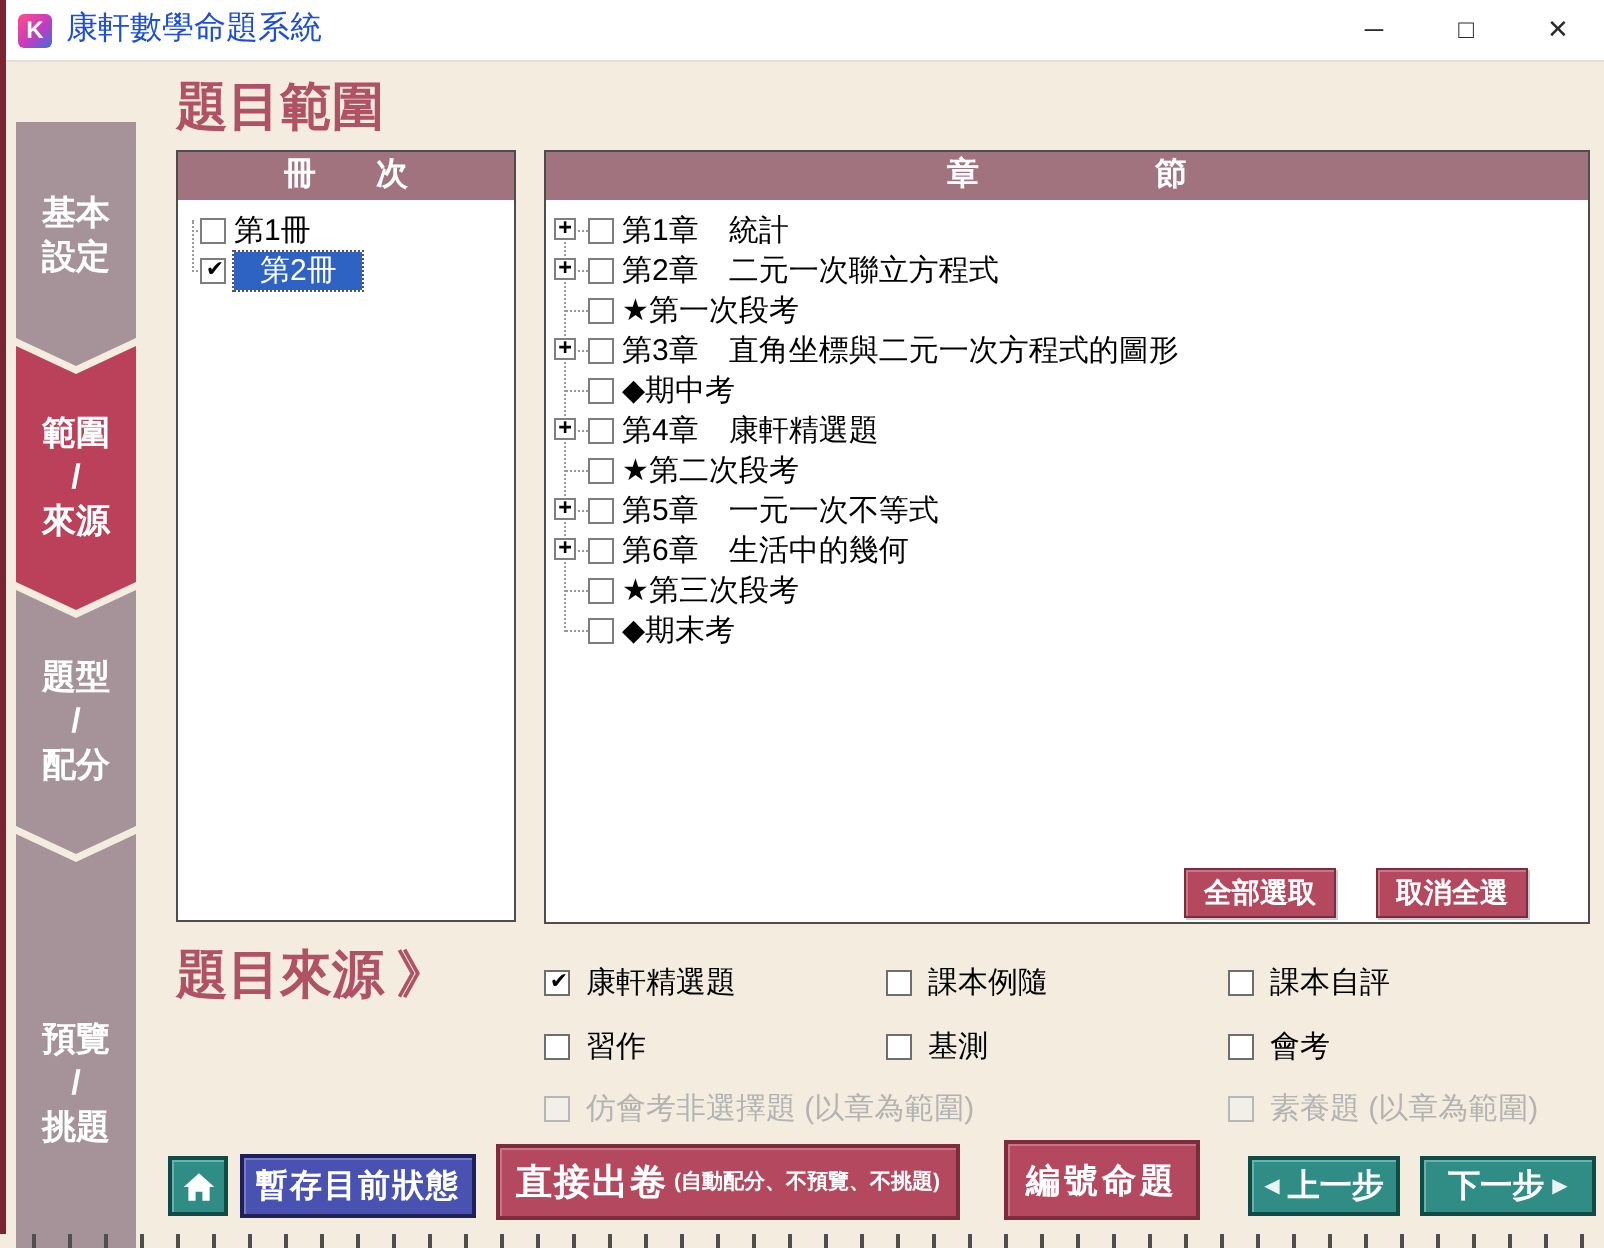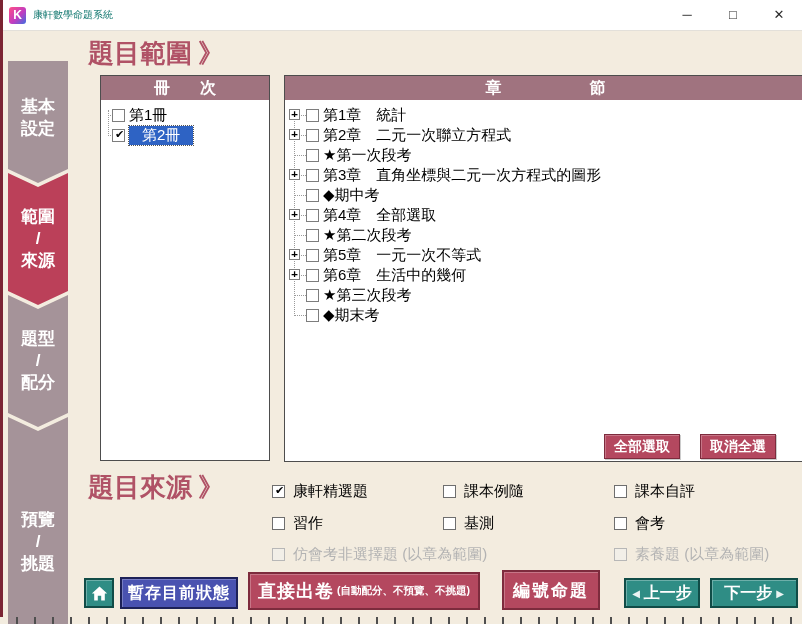--- a/index.html
+++ b/index.html
@@ -4,46 +4,46 @@
 <style>
   html,body{margin:0;padding:0;}
   body{width:802px;height:624px;font-family:"Liberation Sans","DejaVu Sans",sans-serif;}
   #win{position:relative;width:802px;height:624px;background:#f3ecdf;overflow:hidden;}
 
   
   .titlebar{position:absolute;left:0;top:0;width:802px;height:30px;background:#ffffff;border-bottom:1px solid #e3e0da;display:flex;align-items:center;}
   .appicon{position:absolute;left:9px;top:7px;width:17px;height:17px;border-radius:3px;
     background:linear-gradient(135deg,#ff4f86 0%,#c23cc0 55%,#3e6fe0 100%);
     color:#fff;font-weight:bold;font-size:12px;line-height:17px;text-align:center;}
-  .apptitle{position:absolute;left:33px;top:0;height:30px;line-height:30px;font-size:10px;color:#0f766e;}
+  .apptitle{position:absolute;left:33px;top:0;height:30px;line-height:30px;font-size:16px;color:#1d4ed8;}
   .wincontrols{position:absolute;right:0;top:0;height:30px;display:flex;}
   .wc{width:46px;height:30px;line-height:30px;text-align:center;font-size:13px;color:#2b2b2b;}
 
   
   .leftedge{position:absolute;left:0;top:0;width:3px;height:617px;background:#7b2433;}
   .bottomticks{position:absolute;left:0;top:617px;width:802px;height:7px;background:repeating-linear-gradient(90deg,transparent 0 16px,#4f4f4f 16px 18px);}
 
   
   .tab{position:absolute;left:8px;width:60px;color:#fff;font-weight:bold;font-size:17px;line-height:1.3;
        display:flex;flex-direction:column;align-items:center;justify-content:center;text-align:center;margin-top:21px;}
   .tab.gray{background:#a59399;}
   .tab.active{background:#bb4059;}
   .t1{top:40px;height:122px;clip-path:polygon(0 0,100% 0,100% calc(100% - 14px),50% 100%,0 calc(100% - 14px));}
   .t2{top:152px;height:132px;clip-path:polygon(0 0,50% 14px,100% 0,100% calc(100% - 14px),50% 100%,0 calc(100% - 14px));}
   .t3{top:274px;height:132px;clip-path:polygon(0 0,50% 14px,100% 0,100% calc(100% - 14px),50% 100%,0 calc(100% - 14px));}
   .t4{top:396px;height:216px;clip-path:polygon(0 0,50% 14px,100% 0,100% 100%,0 100%);justify-content:center;padding-top:34px;box-sizing:border-box;}
   .t1{padding-bottom:8px;box-sizing:border-box;}
 
   
   .secheading{position:absolute;left:88px;color:#b05266;font-weight:bold;font-size:26px;display:flex;align-items:center;gap:6px;}
-  .h-range{top:36px;}
+  .h-range{top:36px;flex-direction:column;}
   .h-source{top:470px;}
 
   
-  .panel{position:absolute;background:#fff;border:1px solid #4d4d4d;box-sizing:border-box;margin-left:12px;}
+  .panel{position:absolute;background:#fff;border:1px solid #4d4d4d;box-sizing:border-box;}
   .vol-panel{left:88px;top:75px;width:170px;height:386px;}
   .chap-panel{left:272px;top:75px;width:523px;height:387px;}
   .phead{height:24px;background:#a0737f;color:#fff;font-weight:bold;font-size:16px;line-height:24px;text-align:center;}
   .vol-panel .phead{letter-spacing:30px;text-indent:30px;}
   .chap-panel .phead{letter-spacing:88px;text-indent:88px;}
 
   .rows{position:absolute;left:0;top:29px;right:1px;}
   .vline{position:absolute;border-left:1px dotted #9a9a9a;}
   .vol-panel .vline{left:7px;top:34px;height:26px;}
   .chap-panel .vline{left:9px;top:34px;height:206px;}
@@ -191,21 +191,21 @@
 
         <span class="cb"></span>
         <span class="tlabel">◆期中考</span>
       </div>
       <div class="trow plus">
         <span class="stub"></span>
         <span class="plusbox">
             <i class="plusg">+</i>
           </span>
         <span class="cb"></span>
-        <span class="tlabel">第4章　全部選取</span>
+        <span class="tlabel">第4章　康軒精選題</span>
       </div>
       <div class="trow">
         <span class="stub"></span>
 
         <span class="cb"></span>
         <span class="tlabel">★第二次段考</span>
       </div>
       <div class="trow plus">
         <span class="stub"></span>
         <span class="plusbox">

